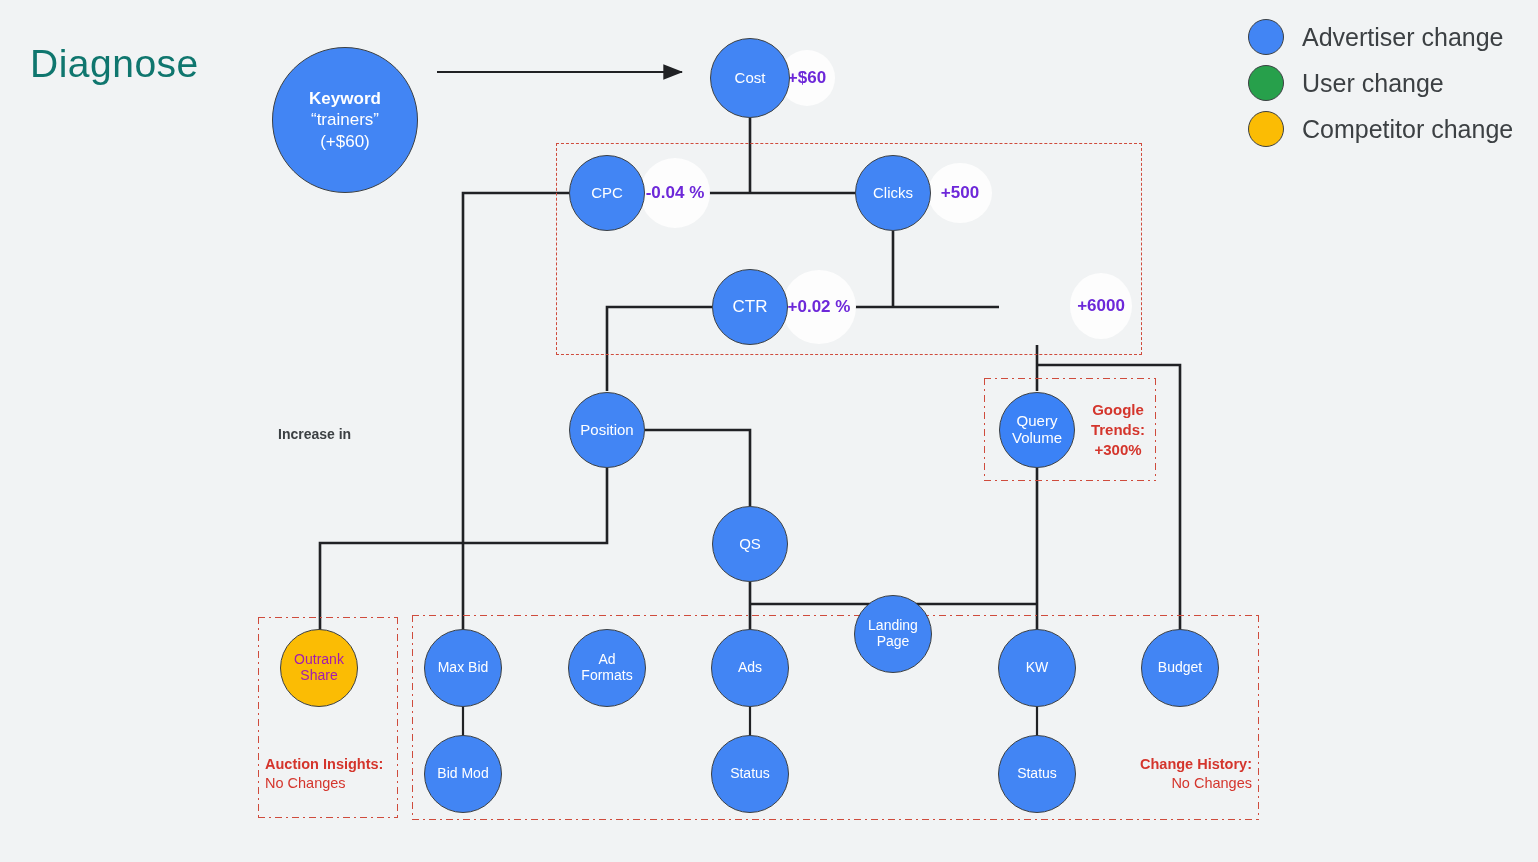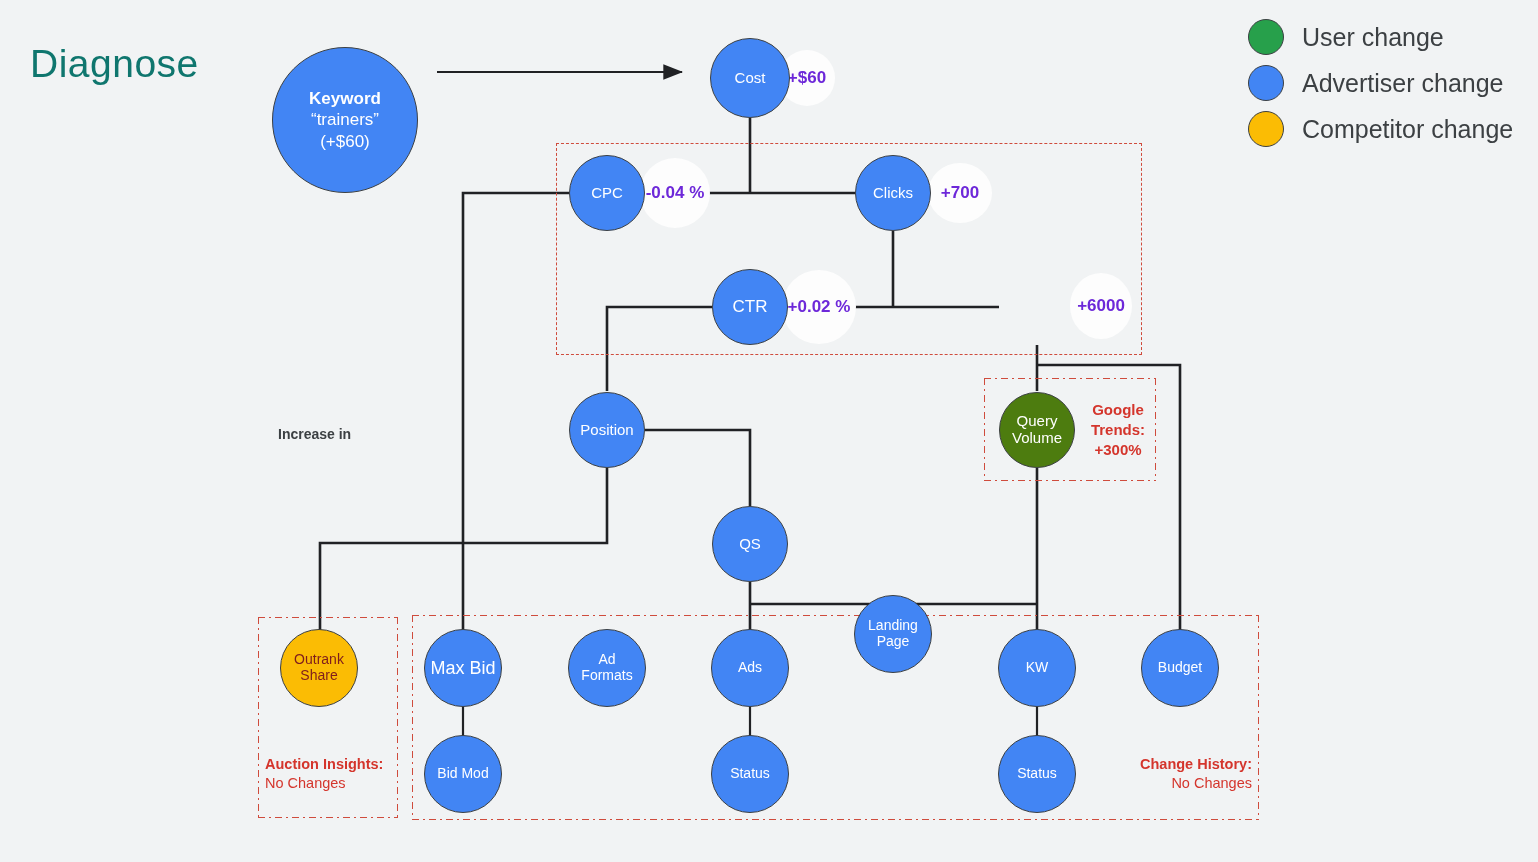--- a/index.html
+++ b/index.html
@@ -40,22 +40,22 @@
   
   .node{
     position:absolute;border-radius:50%;
     display:flex;align-items:center;justify-content:center;
     text-align:center;line-height:1.12;
     box-sizing:border-box;
     border:1.6px solid #3c4043;
   }
   .node .nlabel{display:block;padding:0 2px;}
   .n-blue{background:#4285f4;color:#ffffff;}
-  .n-green{background:#4d7c0f;color:#ffffff;justify-content:flex-end;}
-  .n-yellow{background:#fbbc04;color:#7f1d1d;justify-content:center;}
+  .n-green{background:#3b82f6;color:#ffffff;justify-content:flex-end;}
+  .n-yellow{background:#fbbc04;color:#a21caf;justify-content:center;}
 
   .node-keyword{
     background:#4285f4;color:#fff;font-size:17px;line-height:1.25;
   }
   .node-keyword b{font-weight:bold;display:block;}
   .keyword-halo{
     position:absolute;border-radius:50%;
     background-image:
       repeating-conic-gradient(from 0deg,#d93025 0deg 3.2deg,transparent 3.2deg 4.6deg,#d93025 4.6deg 5.5deg,transparent 5.5deg 7.4deg);
     -webkit-mask:radial-gradient(circle at 50% 50%, transparent calc(50% - 1.6px), #000 calc(50% - 1.6px), #000 50%, transparent 50%);
@@ -146,21 +146,21 @@
   <div class="node node-keyword" style="left:272px;top:47px;width:146px;height:146px;">
     <span class="nlabel">
       <b>Keyword</b>
       <span>“trainers”</span><br>
       <span>(+$60)</span>
     </span>
   </div>
 
   <div class="badge" style="left:779px;top:50px;width:56px;height:56px;">+$60</div>
   <div class="badge" style="left:640px;top:158px;width:70px;height:70px;word-break:normal;">-0.04 %</div>
-  <div class="badge" style="left:928px;top:163px;width:64px;height:60px;word-break:normal;">+700</div>
+  <div class="badge" style="left:928px;top:163px;width:64px;height:60px;word-break:normal;">+500</div>
   <div class="badge" style="left:782px;top:270px;width:74px;height:74px;word-break:normal;">+0.02 %</div>
   <div class="badge" style="left:1070px;top:273px;width:62px;height:66px;">+6000</div>
 
   <div class="node n-blue" style="left:710px;top:38px;width:80px;height:80px;font-size:15px;">
     <span class="nlabel">Cost</span>
   </div>
 
   <div class="node n-blue" style="left:569px;top:155px;width:76px;height:76px;font-size:15px;">
     <span class="nlabel">CPC</span>
   </div>
@@ -183,21 +183,21 @@
   </div>
 
   <div class="node n-blue" style="left:712px;top:506px;width:76px;height:76px;font-size:15px;text-align:right;">
     <span class="nlabel">QS</span>
   </div>
 
   <div class="node n-yellow" style="left:280px;top:629px;width:78px;height:78px;font-size:14px;">
     <span class="nlabel">Outrank Share</span>
   </div>
 
-  <div class="node n-blue" style="left:424px;top:629px;width:78px;height:78px;font-size:18px;">
+  <div class="node n-blue" style="left:424px;top:629px;width:78px;height:78px;font-size:14px;">
     <span class="nlabel">Max Bid</span>
   </div>
 
   <div class="node n-blue" style="left:568px;top:629px;width:78px;height:78px;font-size:14px;">
     <span class="nlabel">Ad Formats</span>
   </div>
 
   <div class="node n-blue" style="left:711px;top:629px;width:78px;height:78px;font-size:14px;">
     <span class="nlabel">Ads</span>
   </div>
@@ -235,27 +235,27 @@
     <span class="hd">Auction Insights:</span>
     <span class="sb">No Changes</span>
   </div>
 
   <div class="annot annot-right" style="left:1090px;top:755px;width:162px;">
     <span class="hd">Change History:</span>
     <span class="sb">No Changes</span>
   </div>
 
   <div class="legend">
+    <div class="legend-row">
+      <span class="legend-dot" style="background:#4285f4;"></span>
+      <span class="legend-text">Advertiser change</span>
+    </div>
     <div class="legend-row">
       <span class="legend-dot" style="background:#27a04b;"></span>
       <span class="legend-text">User change</span>
     </div>
     <div class="legend-row">
-      <span class="legend-dot" style="background:#4285f4;"></span>
-      <span class="legend-text">Advertiser change</span>
-    </div>
-    <div class="legend-row">
       <span class="legend-dot" style="background:#fbbc04;"></span>
       <span class="legend-text">Competitor change</span>
     </div>
   </div>
 
 </div>
 
 </body></html>

